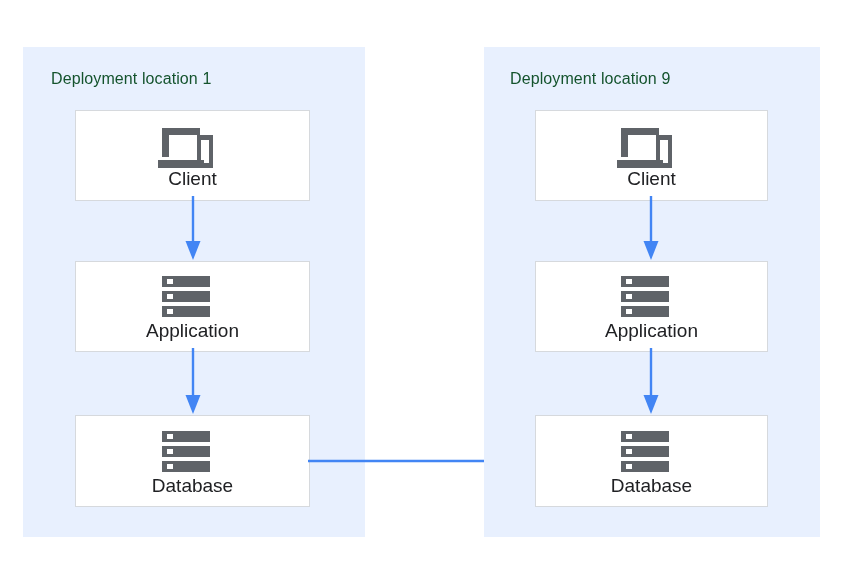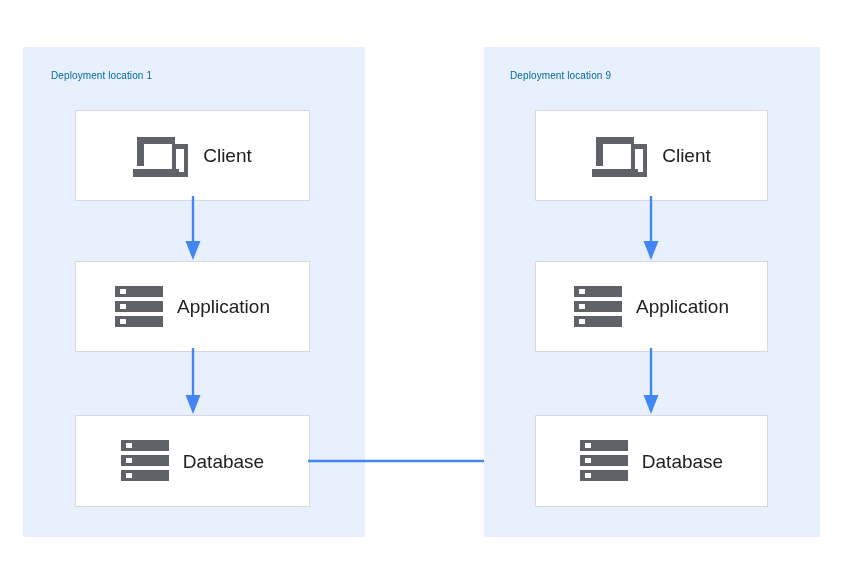--- a/index.html
+++ b/index.html
@@ -20,35 +20,35 @@
   }
 
   
   .zone {
     position: absolute;
     background: #e8f0fe;
     box-sizing: border-box;
   }
   .zone-label {
     position: absolute;
-    color: #0369a1;
-    font-size: 10px;
+    color: #14532d;
+    font-size: 16px;
     line-height: 1;
     letter-spacing: 0.1px;
     white-space: nowrap;
   }
 
   
   .node {
     position: absolute;
     background: #ffffff;
     border: 1px solid #d6d9dd;
     box-sizing: border-box;
     display: flex;
-    flex-direction: row;
+    flex-direction: column;
     align-items: center;
     justify-content: center;
   }
   .node-icon {
     flex: 0 0 auto;
     display: flex;
     align-items: center;
     justify-content: center;
     margin-right: 14px;
   }

